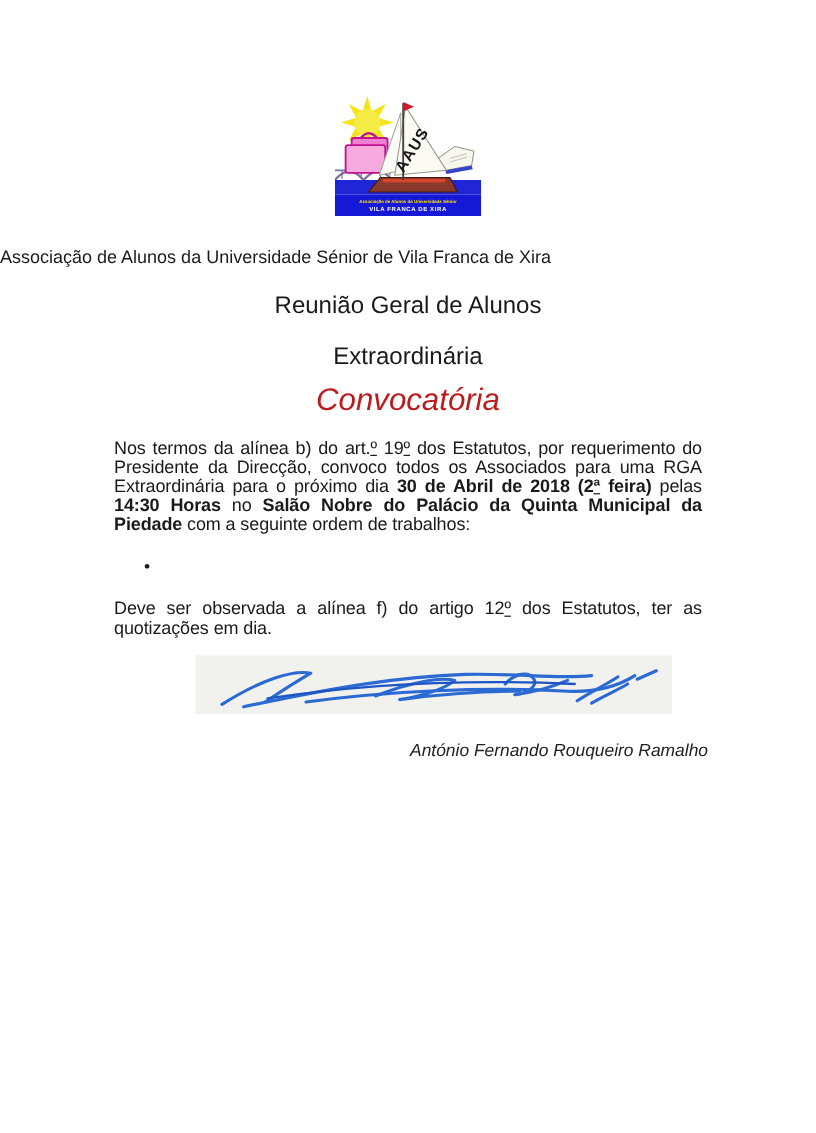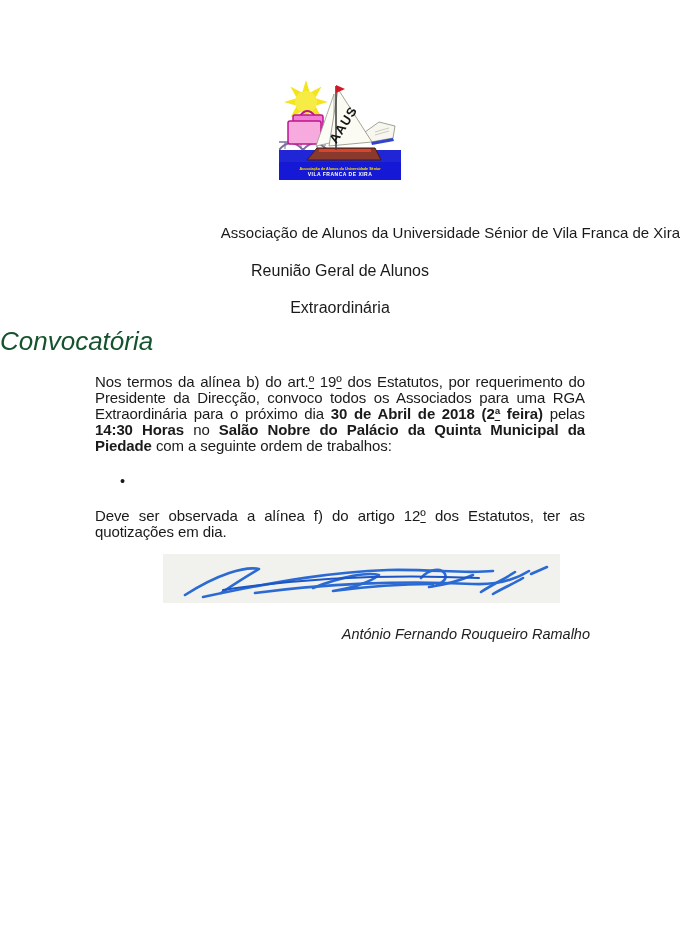--- a/index.html
+++ b/index.html
@@ -1,24 +1,24 @@
 <!DOCTYPE html>
 <html><head>
 <meta charset="utf-8">
 <style>
   html,body { margin:0; padding:0; background:#ffffff; }
   body { width:680px; font-family:"Liberation Sans", sans-serif; color:#1a1a1a; }
   .page { position:relative; width:680px; height:944px; background:#ffffff; overflow:hidden; }
 
   .logo { display:block; width:122px; height:100px; margin:80px auto 0 auto; }
 
-  .title1 { text-align:right; font-size:15px; margin-top:44px; color:#1a1a1a;padding-left:36px; }
-  .title2 { text-align:center; font-size:16px; margin-top:21px; color:#1a1a1a; }
-  .title3 { text-align:center; font-size:16px; margin-top:19px; color:#1a1a1a; }
-  .heading { font-size:26px; font-style:italic; color:#14532d; margin-top:9px; }
+  .title1 { text-align:left; font-size:15px; margin-top:26px; color:#1a1a1a; }
+  .title2 { text-align:center; font-size:20px; margin-top:21px; color:#1a1a1a; }
+  .title3 { text-align:center; font-size:20px; margin-top:19px; color:#1a1a1a; }
+  .heading { text-align:center; font-size:26px; font-style:italic; color:#b91c1c; margin-top:9px; }
 
   .content { padding:0 95px; }
   p.body { font-size:15px; line-height:16px; text-align:justify; margin:0 0 13px 0; letter-spacing:-0.1px; }
   p.body.first { margin-top:17px; }
   strong { font-weight:700; }
   .ord { text-decoration:underline; }
 
   .bullet-row { display:flex; font-size:14.5px; line-height:28px; margin:0 0 13px 0; padding-left:25px; letter-spacing:-0.1px; }
   .bullet-dot { width:20px; flex:0 0 20px; }
 

